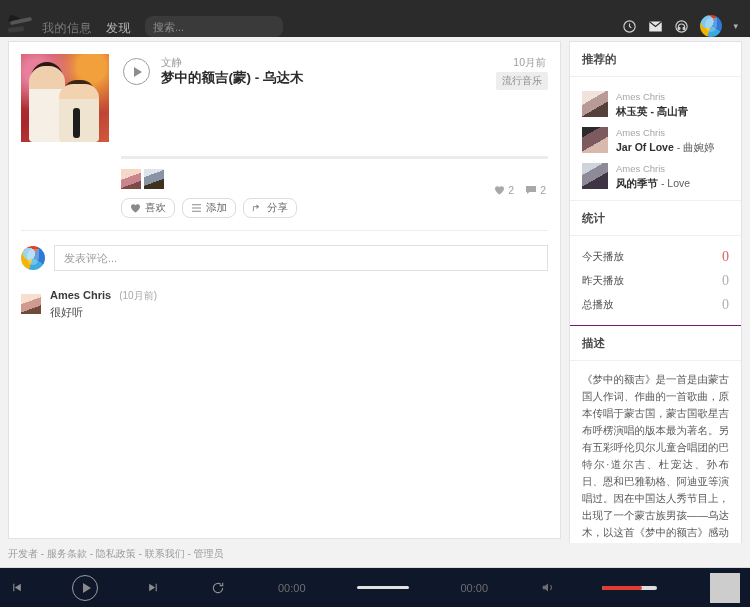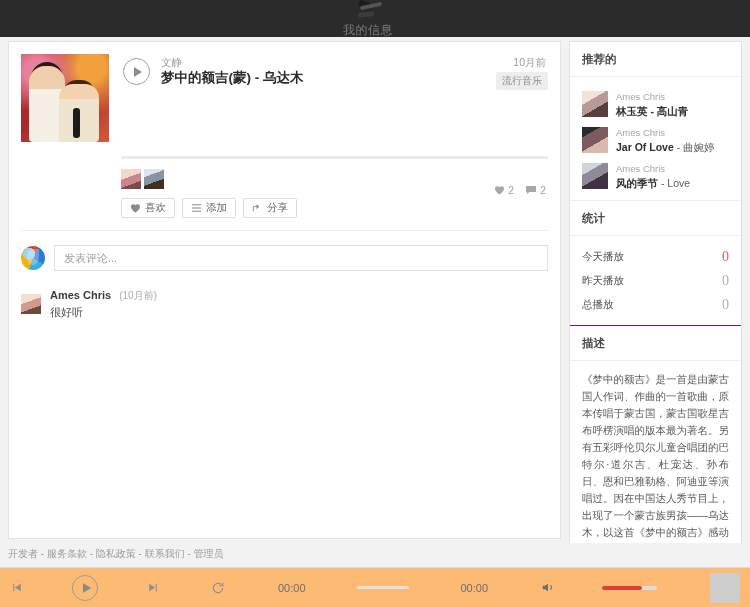--- a/index.html
+++ b/index.html
@@ -7,21 +7,21 @@
     width: 750px; height: 607px;
     background: #ffffff;
     font-family: "Liberation Sans", "DejaVu Sans", sans-serif;
     overflow: hidden;
   }
   .page { position: relative; width: 750px; height: 607px; background: #f2f2f2; }
 
   
   .header {
     position: absolute; top: 0; left: 0; width: 750px; height: 37px;
-    background: #2b2b2b; display: flex; align-items: center; padding: 0 8px; flex-direction: column;
+    background: #2b2b2b; display: flex; align-items: flex-end; padding: 0 8px;
   }
   .logo {
     width: 28px; height: 22px; margin-right: 6px; position: relative;
     overflow: hidden; flex: 0 0 auto;
   }
   .logo .l1 { position:absolute; left:2px; top:4px; width:22px; height:4px; background:#555; transform: rotate(-12deg); border-radius:2px;}
   .logo .l2 { position:absolute; left:0px; top:12px; width:16px; height:5px; background:#3c3c3c; transform: rotate(-6deg); border-radius:2px;}
   .logo .l3 { position:absolute; left:1px; top:1px; width:10px; height:7px; background:#1c1c1c; transform: rotate(20deg);}
   .nav-item {
     color: #b8b8b8; font-size: 12px; margin-right: 14px; white-space: nowrap;
@@ -115,21 +115,21 @@
   .waveline { margin:14px 12px 0 112px; height:3px; background:#ebebeb; }
 
   
   .thumbs { display:flex; gap:3px; margin:10px 0 0 112px; }
   .thumb { width:20px; height:20px; overflow:hidden; }
   .t1 { background: linear-gradient(160deg,#f6d7c8 0 40%, #c9848d 40% 70%, #7d4b46 70% 100%); }
   .t2 { background: linear-gradient(160deg,#dfe4ea 0 30%, #8893a4 30% 62%, #40301f 62% 100%); }
   .actions { display:flex; gap:7px; margin:9px 0 0 112px; }
   .act-btn {
     display:flex; align-items:center; gap:4px; height:20px; padding:0 8px;
-    border:1px solid #dcdcdc; background:#fff; border-radius:2px;
+    border:1px solid #dcdcdc; background:#fff; border-radius:8px;
     font-size:10.5px; color:#6a6a6a; cursor:pointer;
   }
   .act-btn svg { display:block; }
   .counts { position:absolute; right:14px; top:100px; display:flex; gap:11px; align-items:center; font-size:10.5px; color:#a2a2a2; }
   .counts span { display:flex; align-items:center; gap:3px; }
 
   .divider { margin:12px 12px 0 12px; height:1px; background:#ededed; }
 
   
   .comment-box { display:flex; align-items:center; padding:14px 12px 0 12px; }
@@ -190,21 +190,21 @@
   
   .footer {
     position:absolute; left:0; top:543px; width:750px; height:24px;
     font-size:10px; color:#9b9b9b; padding:4px 0 0 8px; background:#f2f2f2;
   }
   .footer a { color:#9b9b9b; text-decoration:none; cursor:pointer; }
 
   
   .player {
     position:absolute; left:0; top:567px; width:750px; height:40px;
-    background:#fdba74; border-top:1px solid #dcdcdc; display:flex; align-items:center; padding:0 10px;gap:39px;
+    background:#0f172a; border-top:1px solid #dcdcdc; display:flex; align-items:center; padding:0 10px;gap:39px;
   }
   .pbtn { color:#8e8e8e; display:flex; align-items:center; cursor:pointer; }
   .play-main {
     width:26px; height:26px; border-radius:50%; border:1.5px solid #9a9a9a;
     display:flex; align-items:center; justify-content:center; margin:0 10px; cursor:pointer;
   }
   .play-main .tri { width:0;height:0;border-left:8px solid #8a8a8a;border-top:5px solid transparent;border-bottom:5px solid transparent;margin-left:3px;}
   .ptime { font-size:11px; color:#6e6e6e; font-family:"Liberation Sans", sans-serif; }
   .progress { flex:1; height:3px; background:#e2e2e2; margin:0 12px; border-radius:2px; cursor:pointer; }
   .vol-track { width:55px; height:4px; background:#ddd; margin-left:8px; border-radius:2px; cursor:pointer; position:relative;}

